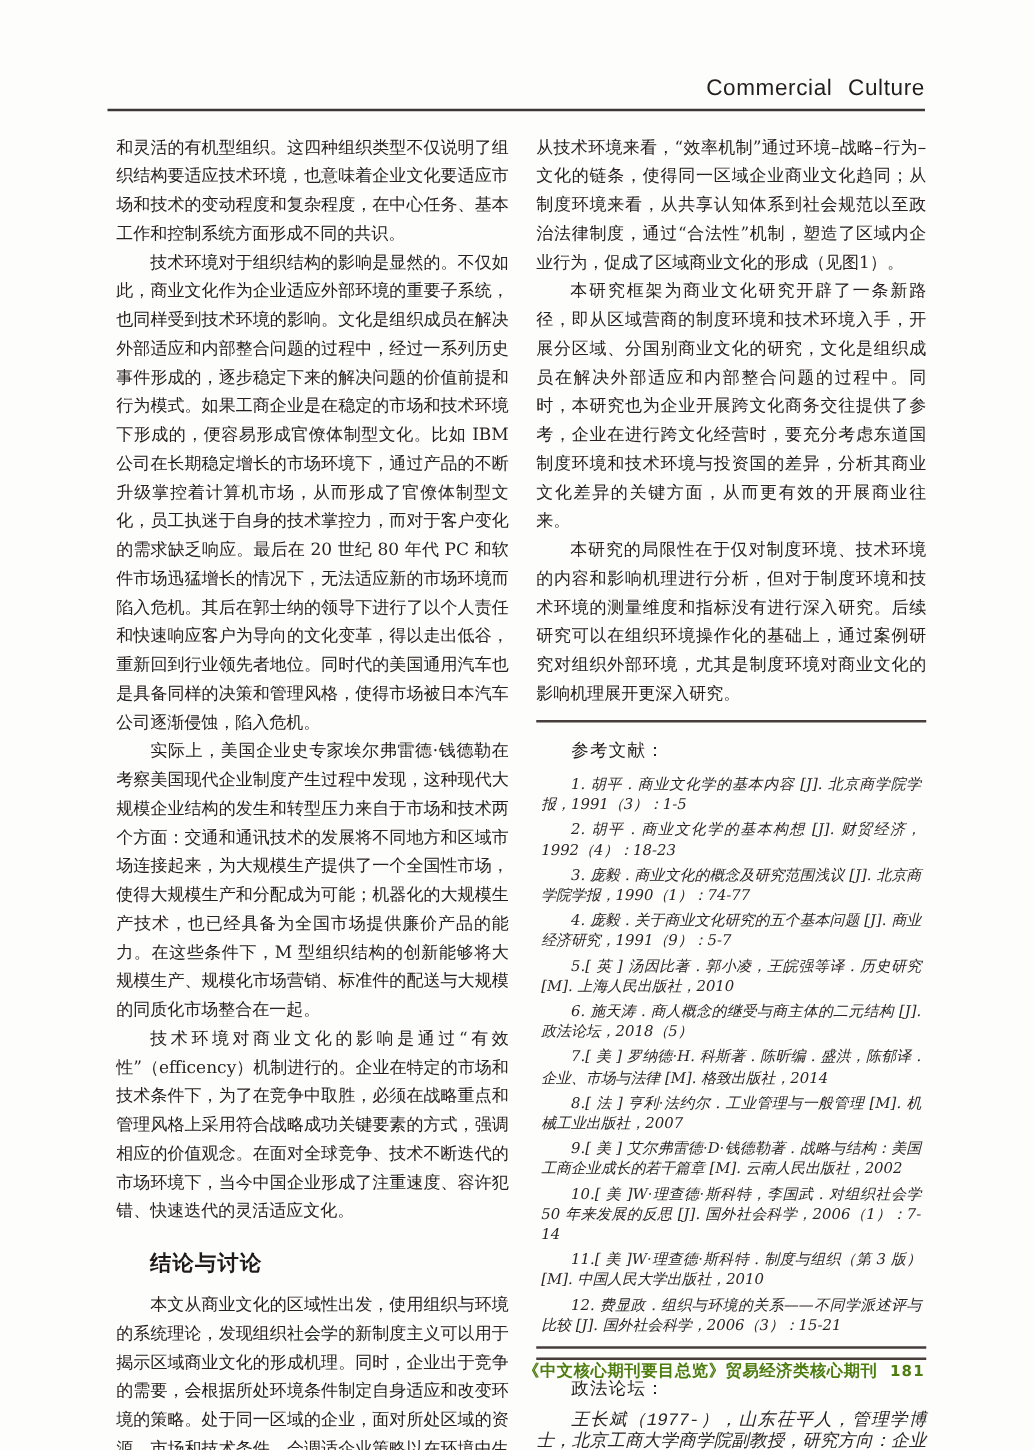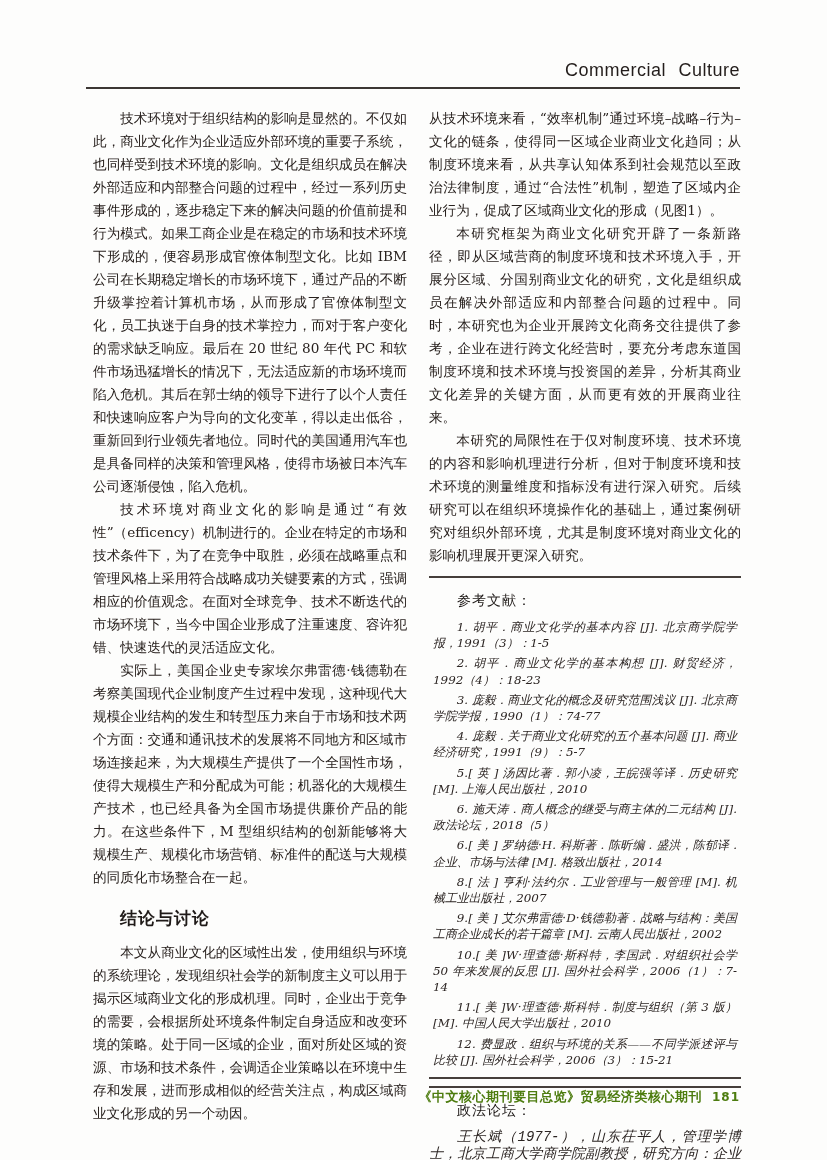--- a/index.html
+++ b/index.html
@@ -45,42 +45,43 @@
 </style>
 </head>
 <body>
 
 <div class="page">
 
   <div class="header-label">Commercial Culture</div>
   <div class="header-rule"></div>
 
   <div class="col col-left">
+    <p class="body">和灵活的有机型组织。这四种组织类型不仅说明了组织结构要适应技术环境，也意味着企业文化要适应市场和技术的变动程度和复杂程度，在中心任务、基本工作和控制系统方面形成不同的共识。</p>
     <p class="body indent">技术环境对于组织结构的影响是显然的。不仅如此，商业文化作为企业适应外部环境的重要子系统，也同样受到技术环境的影响。文化是组织成员在解决外部适应和内部整合问题的过程中，经过一系列历史事件形成的，逐步稳定下来的解决问题的价值前提和行为模式。如果工商企业是在稳定的市场和技术环境下形成的，便容易形成官僚体制型文化。比如 IBM 公司在长期稳定增长的市场环境下，通过产品的不断升级掌控着计算机市场，从而形成了官僚体制型文化，员工执迷于自身的技术掌控力，而对于客户变化的需求缺乏响应。最后在 20 世纪 80 年代 PC 和软件市场迅猛增长的情况下，无法适应新的市场环境而陷入危机。其后在郭士纳的领导下进行了以个人责任和快速响应客户为导向的文化变革，得以走出低谷，重新回到行业领先者地位。同时代的美国通用汽车也是具备同样的决策和管理风格，使得市场被日本汽车公司逐渐侵蚀，陷入危机。</p>
+    <p class="body indent">实际上，美国企业史专家埃尔弗雷德·钱德勒在考察美国现代企业制度产生过程中发现，这种现代大规模企业结构的发生和转型压力来自于市场和技术两个方面：交通和通讯技术的发展将不同地方和区域市场连接起来，为大规模生产提供了一个全国性市场，使得大规模生产和分配成为可能；机器化的大规模生产技术，也已经具备为全国市场提供廉价产品的能力。在这些条件下，M 型组织结构的创新能够将大规模生产、规模化市场营销、标准件的配送与大规模的同质化市场整合在一起。</p>
     <p class="body indent">技术环境对商业文化的影响是通过“有效性”（efficency）机制进行的。企业在特定的市场和技术条件下，为了在竞争中取胜，必须在战略重点和管理风格上采用符合战略成功关键要素的方式，强调相应的价值观念。在面对全球竞争、技术不断迭代的市场环境下，当今中国企业形成了注重速度、容许犯错、快速迭代的灵活适应文化。</p>
-    <p class="body indent">实际上，美国企业史专家埃尔弗雷德·钱德勒在考察美国现代企业制度产生过程中发现，这种现代大规模企业结构的发生和转型压力来自于市场和技术两个方面：交通和通讯技术的发展将不同地方和区域市场连接起来，为大规模生产提供了一个全国性市场，使得大规模生产和分配成为可能；机器化的大规模生产技术，也已经具备为全国市场提供廉价产品的能力。在这些条件下，M 型组织结构的创新能够将大规模生产、规模化市场营销、标准件的配送与大规模的同质化市场整合在一起。</p>
     <div class="section-heading">结论与讨论</div>
     <p class="body indent">本文从商业文化的区域性出发，使用组织与环境的系统理论，发现组织社会学的新制度主义可以用于揭示区域商业文化的形成机理。同时，企业出于竞争的需要，会根据所处环境条件制定自身适应和改变环境的策略。处于同一区域的企业，面对所处区域的资源、市场和技术条件，会调适企业策略以在环境中生存和发展，进而形成相似的经营关注点，构成区域商业文化形成的另一个动因。</p>
 
   </div>
 
   <div class="col col-right">
     <p class="body">从技术环境来看，“效率机制”通过环境–战略–行为–文化的链条，使得同一区域企业商业文化趋同；从制度环境来看，从共享认知体系到社会规范以至政治法律制度，通过“合法性”机制，塑造了区域内企业行为，促成了区域商业文化的形成（见图1）。</p>
     <p class="body indent">本研究框架为商业文化研究开辟了一条新路径，即从区域营商的制度环境和技术环境入手，开展分区域、分国别商业文化的研究，文化是组织成员在解决外部适应和内部整合问题的过程中。同时，本研究也为企业开展跨文化商务交往提供了参考，企业在进行跨文化经营时，要充分考虑东道国制度环境和技术环境与投资国的差异，分析其商业文化差异的关键方面，从而更有效的开展商业往来。</p>
     <p class="body indent">本研究的局限性在于仅对制度环境、技术环境的内容和影响机理进行分析，但对于制度环境和技术环境的测量维度和指标没有进行深入研究。后续研究可以在组织环境操作化的基础上，通过案例研究对组织外部环境，尤其是制度环境对商业文化的影响机理展开更深入研究。</p>
 
     <div class="rule"></div>
     <div class="sub-heading">参考文献：</div>
     <p class="ref-item">1. 胡平 . 商业文化学的基本内容 [J]. 北京商学院学报，1991（3）：1-5</p>
     <p class="ref-item">2. 胡平 . 商业文化学的基本构想 [J]. 财贸经济，1992（4）：18-23</p>
     <p class="ref-item">3. 庞毅 . 商业文化的概念及研究范围浅议 [J]. 北京商学院学报，1990（1）：74-77</p>
     <p class="ref-item">4. 庞毅 . 关于商业文化研究的五个基本问题 [J]. 商业经济研究，1991（9）：5-7</p>
     <p class="ref-item">5.[ 英 ] 汤因比著 . 郭小凌，王皖强等译 . 历史研究 [M]. 上海人民出版社，2010</p>
     <p class="ref-item">6. 施天涛 . 商人概念的继受与商主体的二元结构 [J]. 政法论坛，2018（5）</p>
-    <p class="ref-item">6.[ 美 ] 罗纳德·H. 科斯著 . 陈昕编 . 盛洪，陈郁译 . 企业、市场与法律 [M]. 格致出版社，2014</p>
+    <p class="ref-item">7.[ 美 ] 罗纳德·H. 科斯著 . 陈昕编 . 盛洪，陈郁译 . 企业、市场与法律 [M]. 格致出版社，2014</p>
     <p class="ref-item">8.[ 法 ] 亨利·法约尔 . 工业管理与一般管理 [M]. 机械工业出版社，2007</p>
     <p class="ref-item">9.[ 美 ] 艾尔弗雷德·D·钱德勒著 . 战略与结构：美国工商企业成长的若干篇章 [M]. 云南人民出版社，2002</p>
     <p class="ref-item">10.[ 美 ]W·理查德·斯科特，李国武 . 对组织社会学50 年来发展的反思 [J]. 国外社会科学，2006（1）：7-14</p>
     <p class="ref-item">11.[ 美 ]W·理查德·斯科特 . 制度与组织（第 3 版）[M]. 中国人民大学出版社，2010</p>
     <p class="ref-item">12. 费显政 . 组织与环境的关系——不同学派述评与比较 [J]. 国外社会科学，2006（3）：15-21</p>
 
     <div class="double-rule"></div>
     <div class="sub-heading">政法论坛：</div>
     <p class="bio-text">王长斌（1977-），山东茌平人，管理学博士，北京工商大学商学院副教授，研究方向：企业文化、商业文化；张晶（1983-），江苏徐州人，管理学硕士，北京政法职业学院讲师，研究方向：商业教育。</p>
     <div class="rule"></div>

